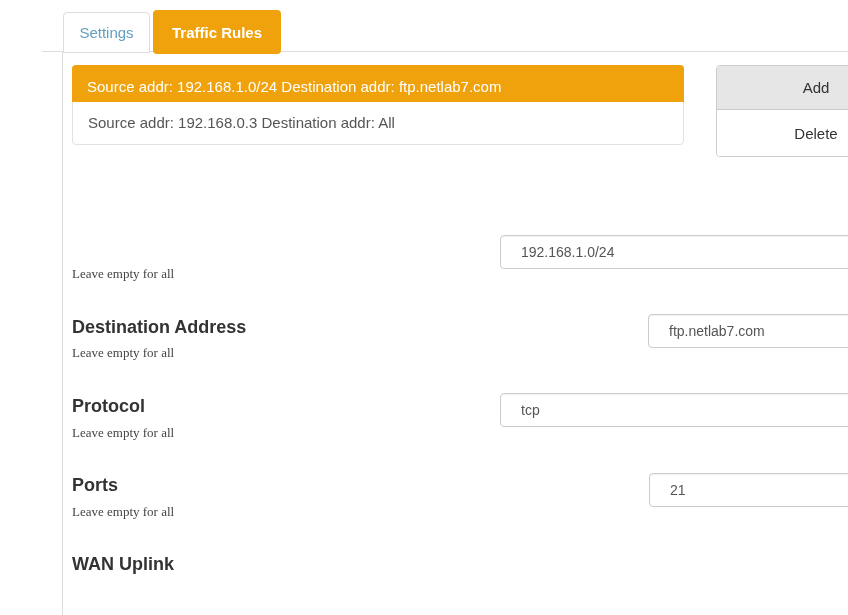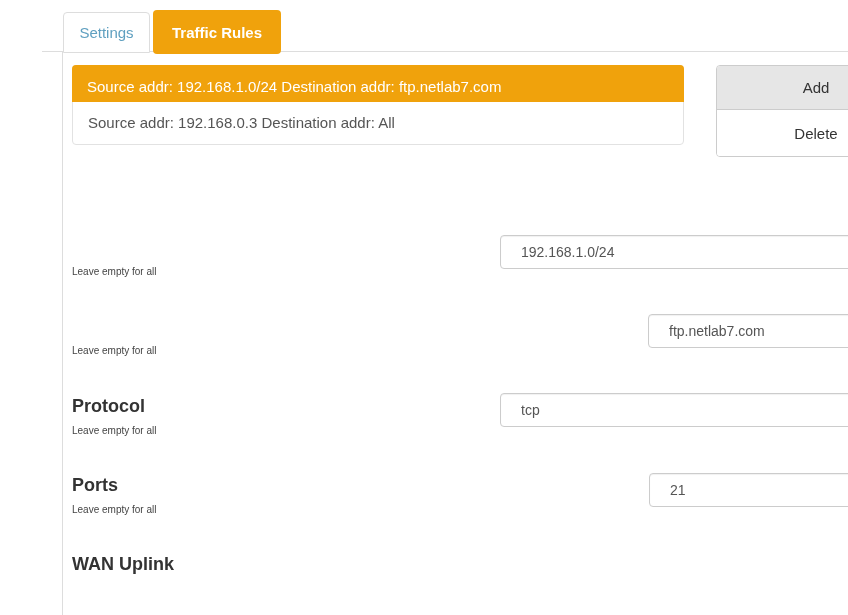--- a/index.html
+++ b/index.html
@@ -32,21 +32,21 @@
   
   .btn-group{position:absolute;left:674px;top:65px;width:200px;
        border:1px solid #ccc;border-radius:4px;box-sizing:border-box;overflow:hidden;background:#fff;}
   .btn{display:block;width:100%;border:none;font-family:inherit;font-size:15px;color:#333;
        text-align:center;cursor:pointer;box-sizing:border-box;}
   .btn-add{height:44px;background:#e6e6e6;border-bottom:1px solid #ccc;}
   .btn-delete{height:46px;background:#fff;}
 
   
   .field-label{position:absolute;left:30px;font-size:18px;font-weight:bold;color:#333;}
-  .field-hint{position:absolute;left:30px;font-size:10px;color:#444;}
+  .field-hint{position:absolute;left:30px;font-size:13px;color:#444;font-family:Liberation Serif, serif;}
   .input{position:absolute;height:34px;box-sizing:border-box;border:1px solid #ccc;border-radius:4px;
        padding:0 20px;font-family:inherit;font-size:14px;color:#555;background:#fff;
        box-shadow:inset 0 1px 1px rgba(0,0,0,0.06);outline:none;}
   .caret-btn{position:absolute;width:30px;height:34px;box-sizing:border-box;border:1px solid #ccc;
        border-radius:4px;background:#fff;cursor:pointer;padding:0;}
   .caret{position:absolute;left:8px;top:15px;width:0;height:0;
        border-left:4px solid transparent;border-right:4px solid transparent;border-top:5px solid #333;}
 
   
   .in-source  {left:458px;top:235px;width:371px;}
@@ -84,20 +84,21 @@
     <button class="btn btn-add">Add</button>
     <button class="btn btn-delete">Delete</button>
   </div>
 
   <div class="field-hint ht-source">Leave empty for all</div>
   <input class="input in-source" type="text" value="192.168.1.0/24" style="">
   <button class="caret-btn cb-source">
     <span class="caret"></span>
   </button>
 
+  <div class="field-label lb-dest">Destination Address</div>
   <div class="field-hint ht-dest">Leave empty for all</div>
   <input class="input in-dest" type="text" value="ftp.netlab7.com" style="">
 
   <div class="field-label lb-proto">Protocol</div>
   <div class="field-hint ht-proto">Leave empty for all</div>
   <input class="input in-proto" type="text" value="tcp" style="">
   <button class="caret-btn cb-proto">
     <span class="caret"></span>
   </button>
 

